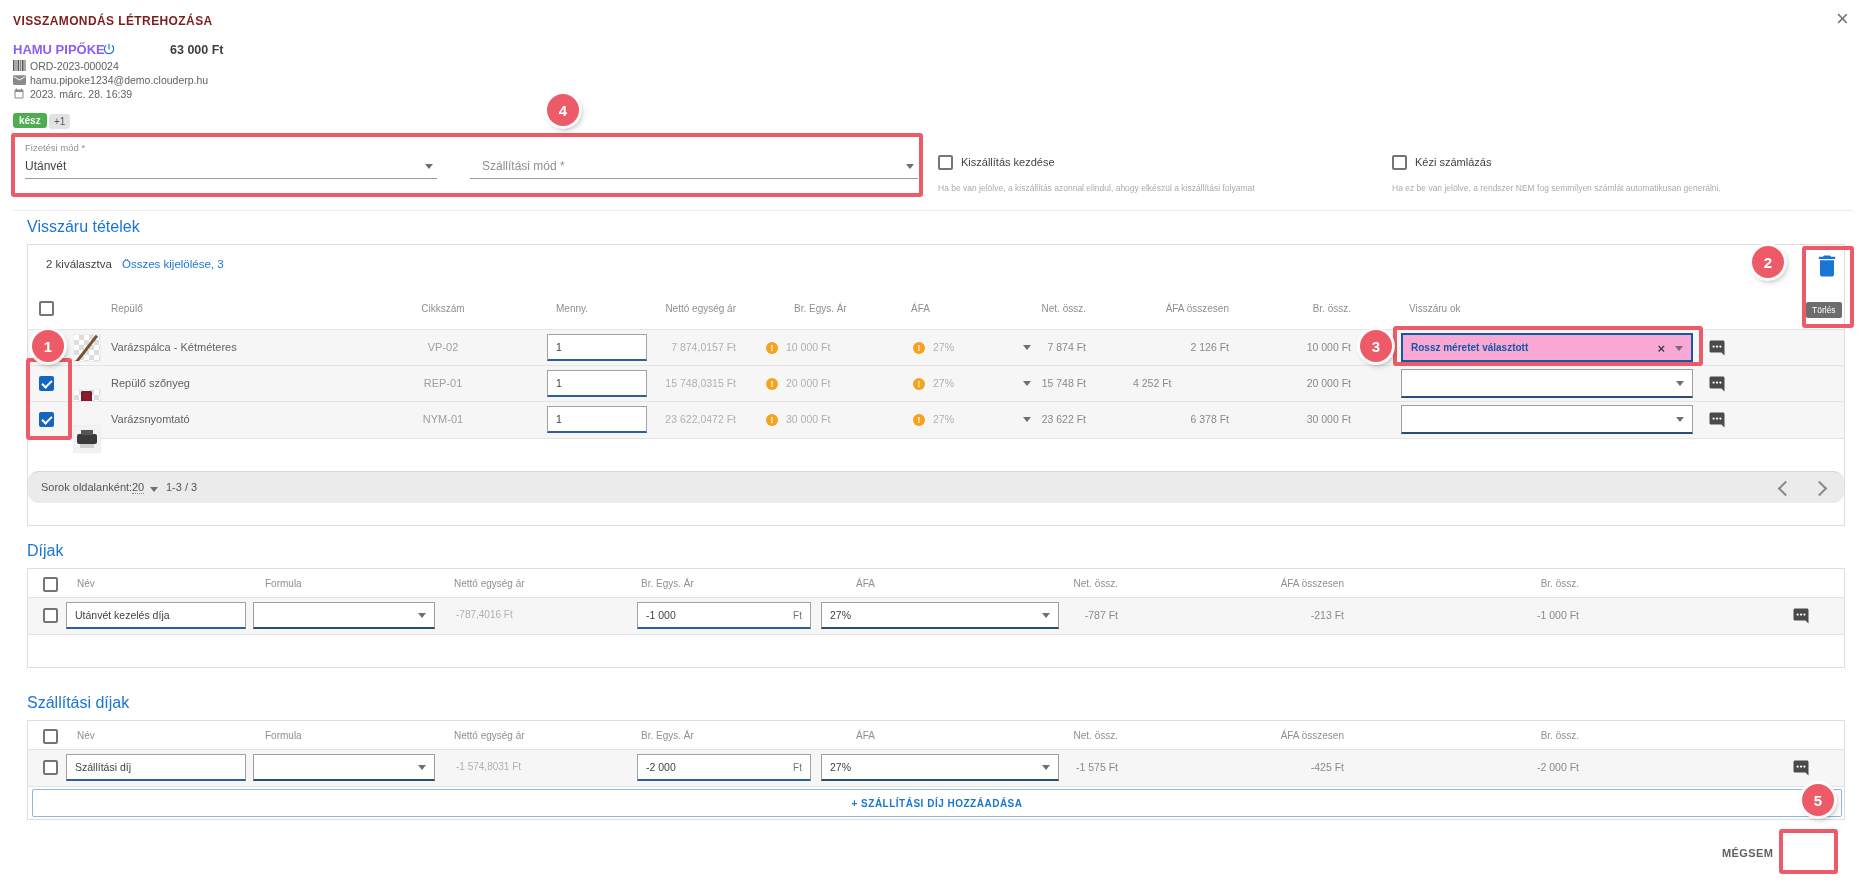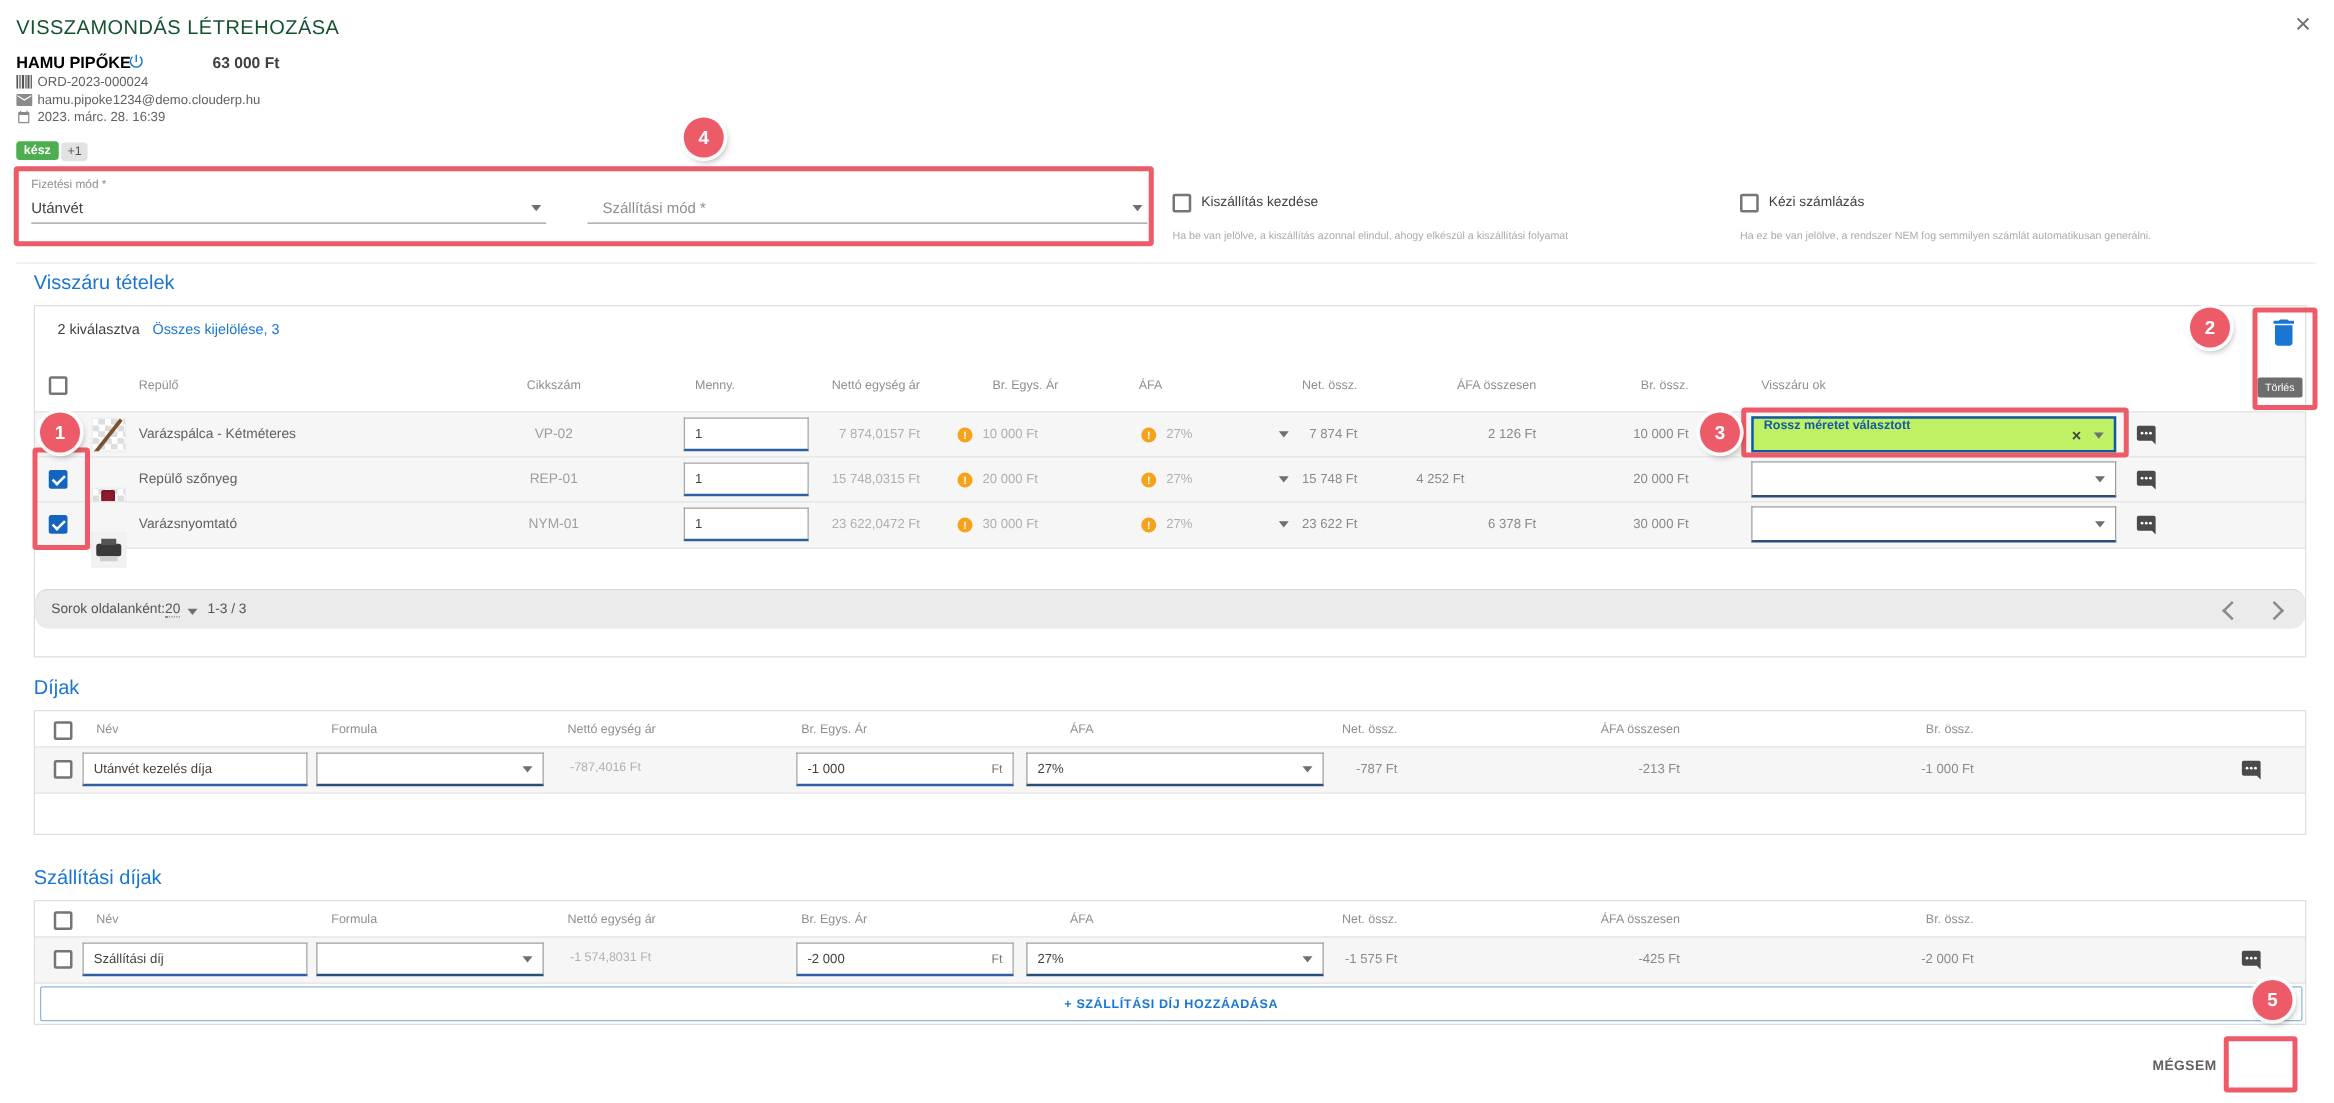--- a/index.html
+++ b/index.html
@@ -1,21 +1,21 @@
 <!DOCTYPE html>
 <html><head>
 <meta charset="utf-8">
 <style>
   html,body{margin:0;padding:0;background:#fff;}
   #app{position:relative;width:1867px;height:882px;background:#fff;overflow:hidden;
        font-family:"Liberation Sans",sans-serif;color:#424242;}
   .abs{position:absolute;}
-  .ttl{font-size:16px;font-weight:normal;letter-spacing:.4px;color:#14532d;}
+  .ttl{font-size:12px;font-weight:bold;letter-spacing:.4px;color:#7f1d1d;}
   .close-x{font-size:22px;color:#757575;line-height:18px;cursor:pointer;}
-  .cust-name{font-size:13px;font-weight:bold;color:#000000;}
+  .cust-name{font-size:13px;font-weight:bold;color:#8b5cf6;}
   .cust-total{font-size:12.5px;font-weight:bold;color:#3f3f3f;}
   .meta{font-size:10.5px;color:#616161;}
   .badge-green{background:#4cae4f;color:#fff;font-size:10px;font-weight:bold;padding:2px 6px;border-radius:3px;}
   .badge-gray{background:#e2e2e2;color:#555;font-size:10px;padding:2px 5px;border-radius:3px;}
   .fld-label{font-size:9.5px;color:#8f8f8f;}
   .fld-value{font-size:12px;color:#424242;}
   .fld-ph{font-size:12px;color:#8f8f8f;}
   .fld{border-bottom:1px solid #9a9a9a;}
   .darr{width:0;height:0;border-left:4.5px solid transparent;border-right:4.5px solid transparent;border-top:5px solid #6f6f6f;display:inline-block;}
   .cb{width:15px;height:15px;border:2px solid #757575;border-radius:2px;background:#fff;display:inline-block;box-sizing:border-box;}
@@ -33,21 +33,21 @@
   .cell{font-size:11px;color:#616161;}
   .dim{color:#9e9e9e;}
   .dimmer{color:#b0b0b0;}
   .tot{font-size:10.5px;color:#8a8a8a;}
   .winfo{width:12px;height:12px;border-radius:50%;background:#f7a21b;color:#fff;font-size:8.5px;font-weight:bold;
          display:inline-flex;align-items:center;justify-content:center;line-height:12px;}
   .inp{background:#fff;border:1px solid #a3a3a3;border-bottom:2px solid #2d5f9e;box-sizing:border-box;
        font-size:10.5px;color:#424242;display:flex;align-items:center;padding:0 8px;}
   .ddl{background:#fff;border:1px solid #9e9e9e;border-bottom:2px solid #2c4e76;box-sizing:border-box;
        display:flex;align-items:center;padding:0 8px;}
-  .ddl-active{background:#bef264;border:2px solid #1258a8;box-sizing:border-box;display:flex;align-items:flex-start;padding:0 8px;}
+  .ddl-active{background:#f9a8d4;border:2px solid #1258a8;box-sizing:border-box;display:flex;align-items:center;padding:0 8px;}
   .reason-txt{font-size:10px;font-weight:bold;color:#1258a8;}
   .clear-x{font-size:13px;color:#444;font-weight:bold;}
   .ft-suffix{font-size:10px;color:#757575;}
   .addrow{position:absolute;border:1px solid #8fb7d9;border-radius:2px;background:#fff;display:flex;align-items:center;justify-content:center;cursor:pointer;}
   .addrow span{font-size:10px;font-weight:bold;color:#1976d2;letter-spacing:.5px;}
   .pagebar{position:absolute;left:0;right:0;background:#ebebeb;border-top:1px solid #d6d6d6;border-radius:11px;}
   .pgtxt{font-size:11px;color:#555;}
   .chev{width:9px;height:9px;border-left:2px solid #8a8a8a;border-bottom:2px solid #8a8a8a;display:inline-block;}
   .chev-l{transform:rotate(45deg);}
   .chev-r{transform:rotate(225deg);}

